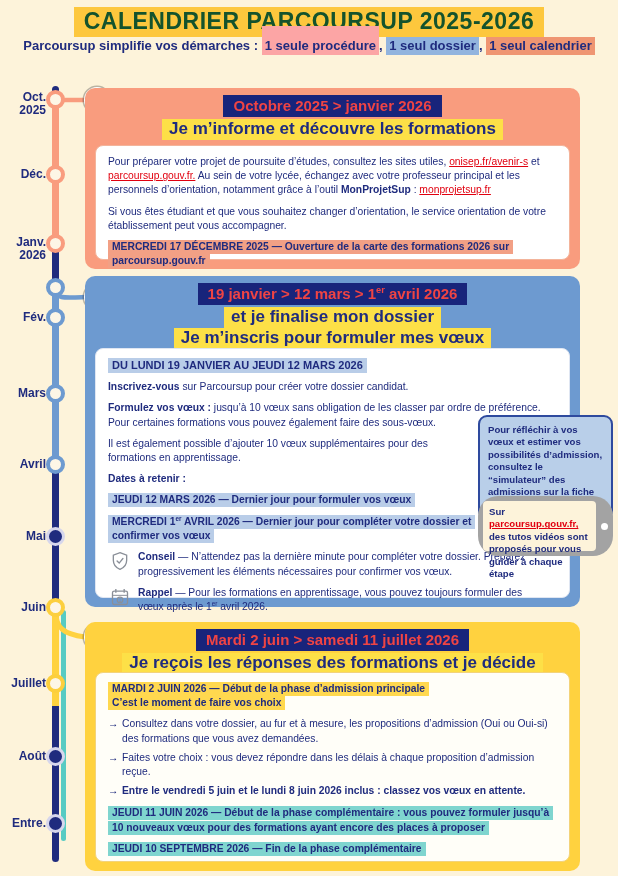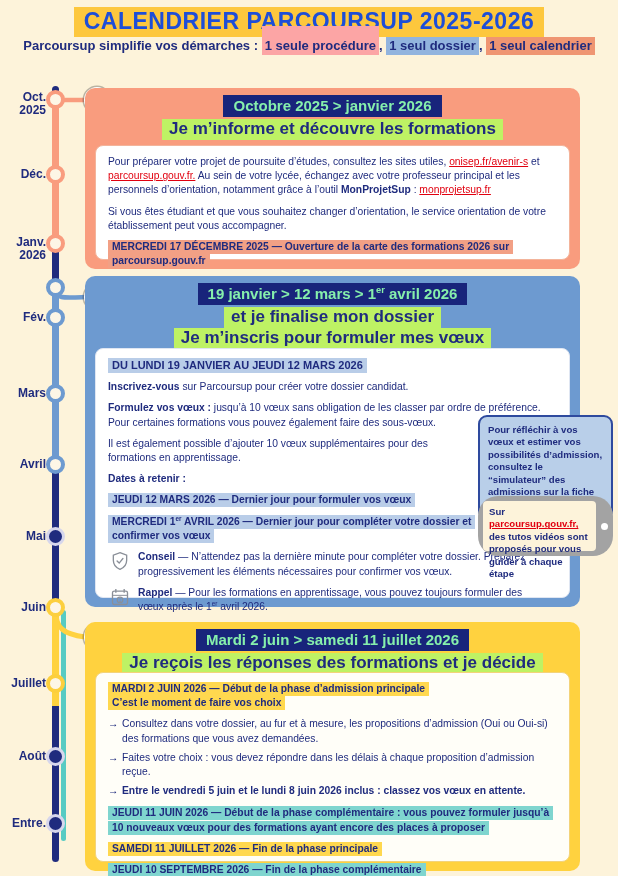--- a/index.html
+++ b/index.html
@@ -4,21 +4,21 @@
 <style>
   html,body{margin:0;padding:0;}
   body{
     width:618px;height:876px;position:relative;overflow:hidden;
     background:#fdf3da;
     font-family:"Liberation Sans", sans-serif;
     color:#1f2b7e;
   }
   
   .hdr{position:absolute;left:0;top:7px;width:618px;text-align:center;}
-  .hdr-title{display:inline-block;background:#fdc73d;color:#1d4ed8;
+  .hdr-title{display:inline-block;background:#fdc73d;color:#14532d;
     font-size:23px;font-weight:bold;letter-spacing:.5px;padding:1px 10px 2px;}
   .hdr-sub{position:absolute;left:0;top:38px;width:618px;text-align:center;
     font-size:13px;font-weight:bold;color:#1f2b7e;}
   .hl-green{background:#fca5a5;padding:12px 3px 2px;}
   .hl-subblue{background:#92b4de;padding:1px 3px 2px;}
   .hl-subsalmon{background:#ef9572;padding:1px 3px 2px;}
   
   .spine{position:absolute;left:52px;top:86px;width:7px;height:776px;background:#1f2b7e;border-radius:4px;}
   .seg{position:absolute;left:52px;width:7px;}
   .seg-salmon{top:95px;height:157px;background:#f99c7e;}
@@ -32,23 +32,23 @@
   .month{position:absolute;left:2px;width:44px;text-align:right;
     font-size:12px;line-height:13px;font-weight:bold;color:#1f2b7e;}
   .badge{position:absolute;width:20px;height:20px;border-radius:50%;background:#fff;
     border:3px solid #fff;box-shadow:0 0 0 1.5px rgba(60,60,60,.35);
     display:flex;align-items:center;justify-content:center;
     font-size:13px;font-weight:bold;color:#14214f;}
   .connectors{position:absolute;left:0;top:0;pointer-events:none;}
   
   .sec{position:absolute;left:85px;width:495px;border-radius:10px;}
   .sec-head{text-align:center;padding-top:7px;position:relative;}
-  .pill{display:inline-block;background:#18247b;color:#86efac;font-size:15px;font-weight:bold;padding:2px 10px 3px;}
+  .pill{display:inline-block;background:#18247b;color:#ef4444;font-size:15px;font-weight:bold;padding:2px 10px 3px;}
   .sec-title{text-align:center;margin-top:2px;}
-  .sec-title span{display:inline-block;background:#bef264;color:#1f2b7e;font-size:17px;font-weight:bold;padding:0 7px 1px;}
+  .sec-title span{display:inline-block;background:#fde047;color:#1f2b7e;font-size:17px;font-weight:bold;padding:0 7px 1px;}
   .card{position:absolute;left:10px;right:10px;bottom:9px;background:#ffffff;border-radius:8px;
     padding:9px 12px;font-size:10.3px;line-height:1.38;color:#1f2b7e;box-sizing:border-box;}
   .card p{margin:0 0 7px;}
   .b{font-weight:bold;}
   a.redlink{color:#e1000f;text-decoration:underline;}
   .hl{padding:1px 4px 2px;-webkit-box-decoration-break:clone;box-decoration-break:clone;font-weight:bold;}
   .hl-salmon{background:#f2a085;}
   .hl-blue{background:#b9cde8;}
   .hl-yellow{background:#ffd84f;}
   .hl-teal{background:#7fd5cf;}
@@ -217,16 +217,15 @@
   </div>
   <div class="card">
     <p style="">
       <span class="hl hl-yellow">MARDI 2 JUIN 2026 — Début de la phase d’admission principale</span><br>
       <span class="hl hl-yellow">C’est le moment de faire vos choix</span>
     </p>
     <div class="arrow-item"><span class="ar">→</span><span>Consultez dans votre dossier, au fur et à mesure, les propositions d’admission (Oui ou Oui-si) des formations que vous avez demandées.</span></div>
     <div class="arrow-item"><span class="ar">→</span><span>Faites votre choix : vous devez répondre dans les délais à chaque proposition d’admission reçue.</span></div>
     <div class="arrow-item b" style="margin-bottom:8px"><span class="ar">→</span><span>Entre le vendredi 5 juin et le lundi 8 juin 2026 inclus : classez vos vœux en attente.</span></div>
     <p><span class="hl hl-teal">JEUDI 11 JUIN 2026 — Début de la phase complémentaire : vous pouvez formuler jusqu’à 10 nouveaux vœux pour des formations ayant encore des places à proposer</span></p>
-    <p><span class="hl hl-yellow">SAMEDI 11 JUILLET 2026 — Fin de la phase principale</span></p>
     <p style="margin:0"><span class="hl hl-teal">JEUDI 10 SEPTEMBRE 2026 — Fin de la phase complémentaire</span></p>
   </div>
 </div>
 
 </body></html>

